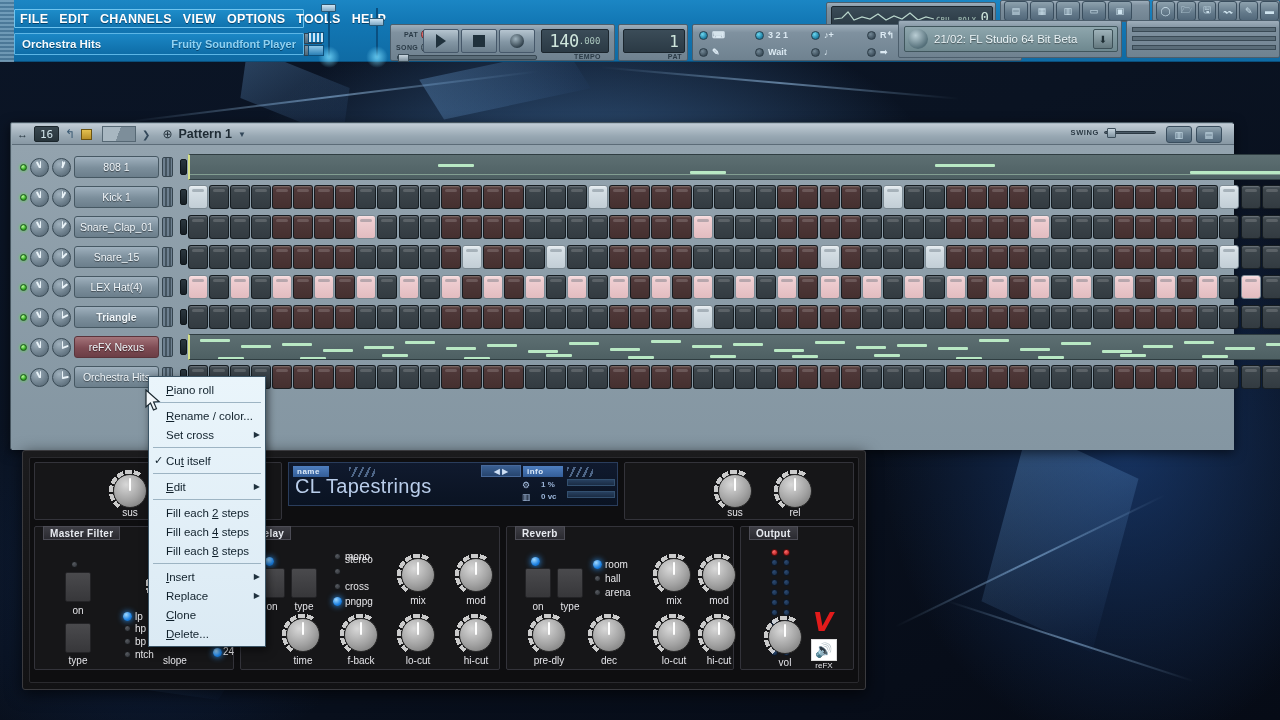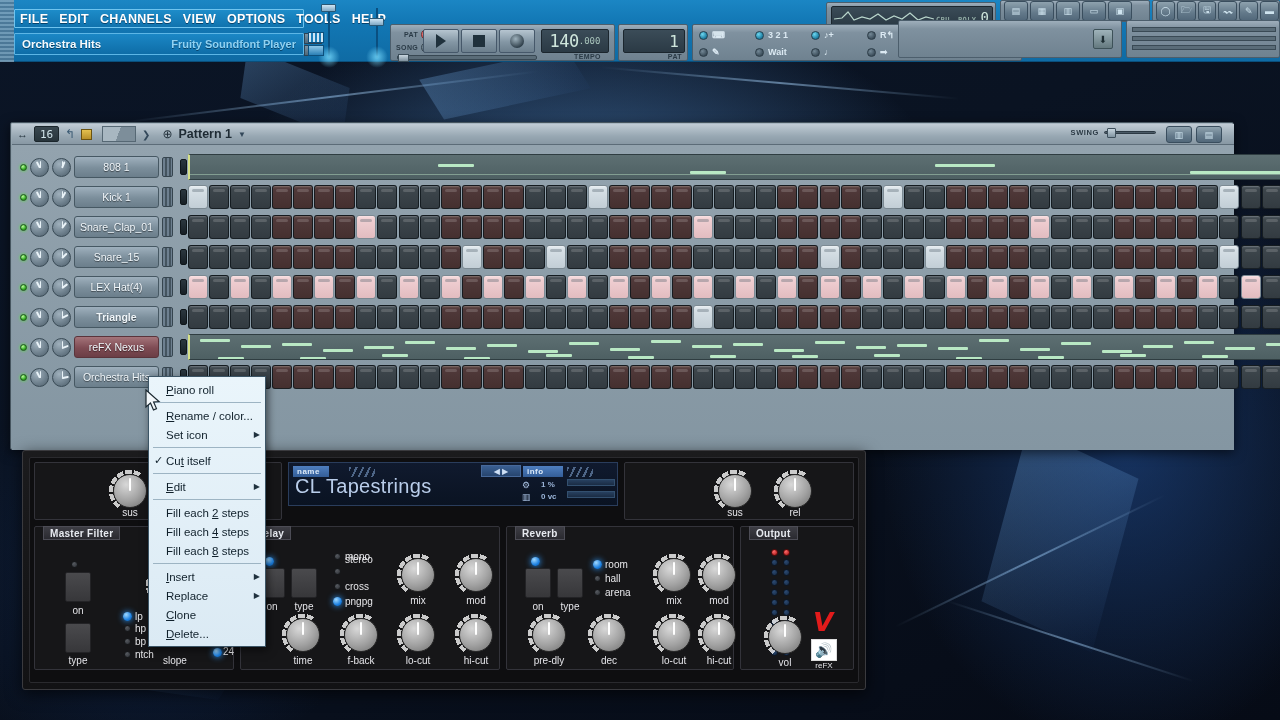--- a/index.html
+++ b/index.html
@@ -413,20 +413,25 @@
         <span>(none)</span>
         <span style="margin-left:auto;font-size:7px;color:#9fb6c4;">▼</span>
       </div>
       <div style="position:absolute;right:8px;bottom:2px;display:flex;align-items:center;gap:3px;">
         <span style="font-size:8px;color:#c2d5e0;">⊓</span>
         <span class="tinylabel" style="color:#c2d5e0;">SNAP</span>
       </div>
     </div>
 
     <div class="panel" style="left:898px;top:20px;width:224px;height:38px;">
+      <div style="position:absolute;left:5px;top:5px;width:214px;height:26px;background:linear-gradient(180deg,#8ea6ad,#6e888f);border:1px solid #40565d;border-radius:2px;display:flex;align-items:center;">
+        <div style="width:20px;height:20px;margin-left:3px;border-radius:50%;background:radial-gradient(circle at 38% 32%,#b9cdd4,#55707a 70%);"></div>
+        <span style="margin-left:6px;font-size:11.5px;color:#e9f3f6;text-shadow:0 1px 1px rgba(0,0,0,.45);">21/02: FL Studio 64 Bit Beta</span>
+        <span style="margin-left:auto;margin-right:4px;font-size:8px;color:#3f555e;">▼</span>
+      </div>
       <div style="position:absolute;right:8px;top:8px;width:20px;height:20px;background:linear-gradient(180deg,#9fb3ba,#64797f);border:1px solid #3d5158;border-radius:2px;display:flex;align-items:center;justify-content:center;color:#1e2e34;font-size:10px;">⬇</div>
     </div>
     <div class="panel" style="left:1126px;top:20px;width:154px;height:38px;">
       <div style="position:absolute;left:5px;top:6px;width:144px;height:5px;background:#5a6c78;border:1px solid #3a4a55;"></div>
       <div style="position:absolute;left:5px;top:15px;width:144px;height:5px;background:#5a6c78;border:1px solid #3a4a55;"></div>
       <div style="position:absolute;left:5px;top:24px;width:144px;height:5px;background:#5a6c78;border:1px solid #3a4a55;"></div>
     </div>
   </div>
 
   <div class="seqwin">
@@ -932,21 +937,21 @@
 
   <div class="ctxmenu" id="ctx-menu">
       <div class="ctxitem">
         <span><u>P</u>iano roll</span>
       </div>
       <div class="ctxsep"></div>
       <div class="ctxitem">
         <span><u>R</u>ename / color...</span>
       </div>
       <div class="ctxitem">
-        <span>Set icon</span>
+        <span>Set cross</span>
         <span class="ctxarrow">▶</span>
       </div>
       <div class="ctxsep"></div>
       <div class="ctxitem">
         <span class="ctxcheck">✓</span>
         <span>Cu<u>t</u> itself</span>
       </div>
       <div class="ctxsep"></div>
       <div class="ctxitem">
         <span><u>E</u>dit</span>

